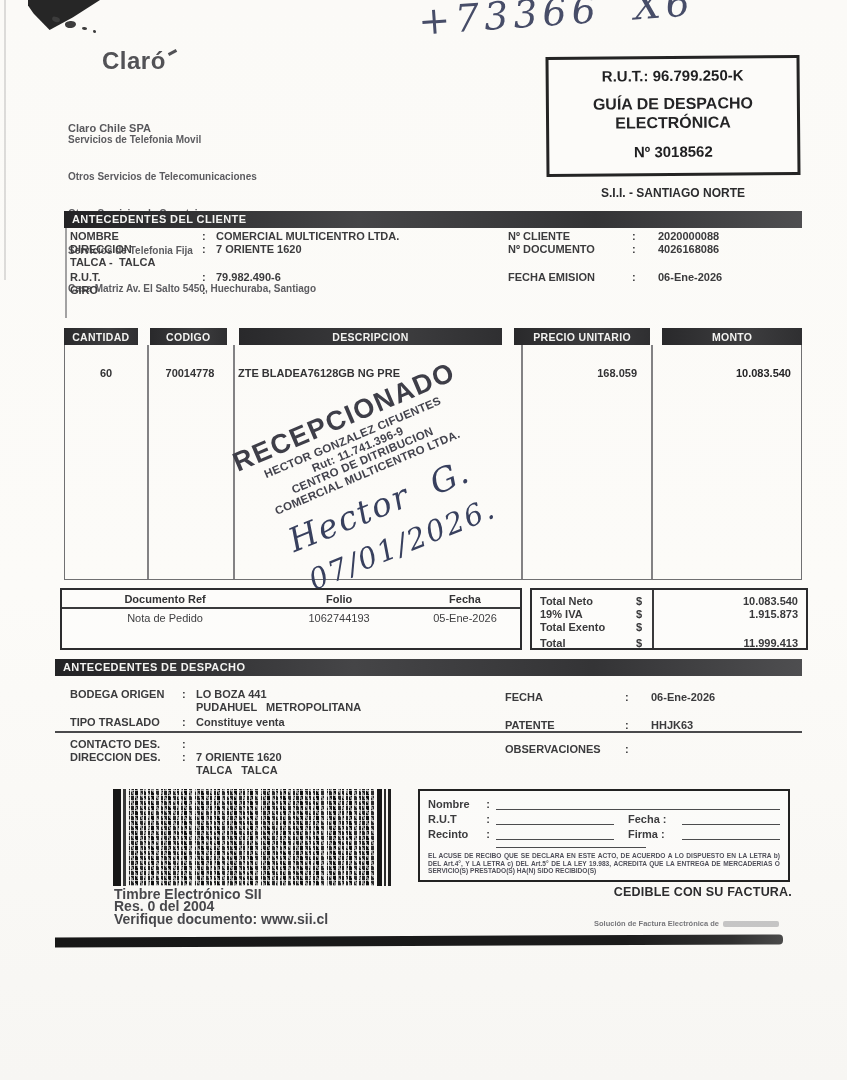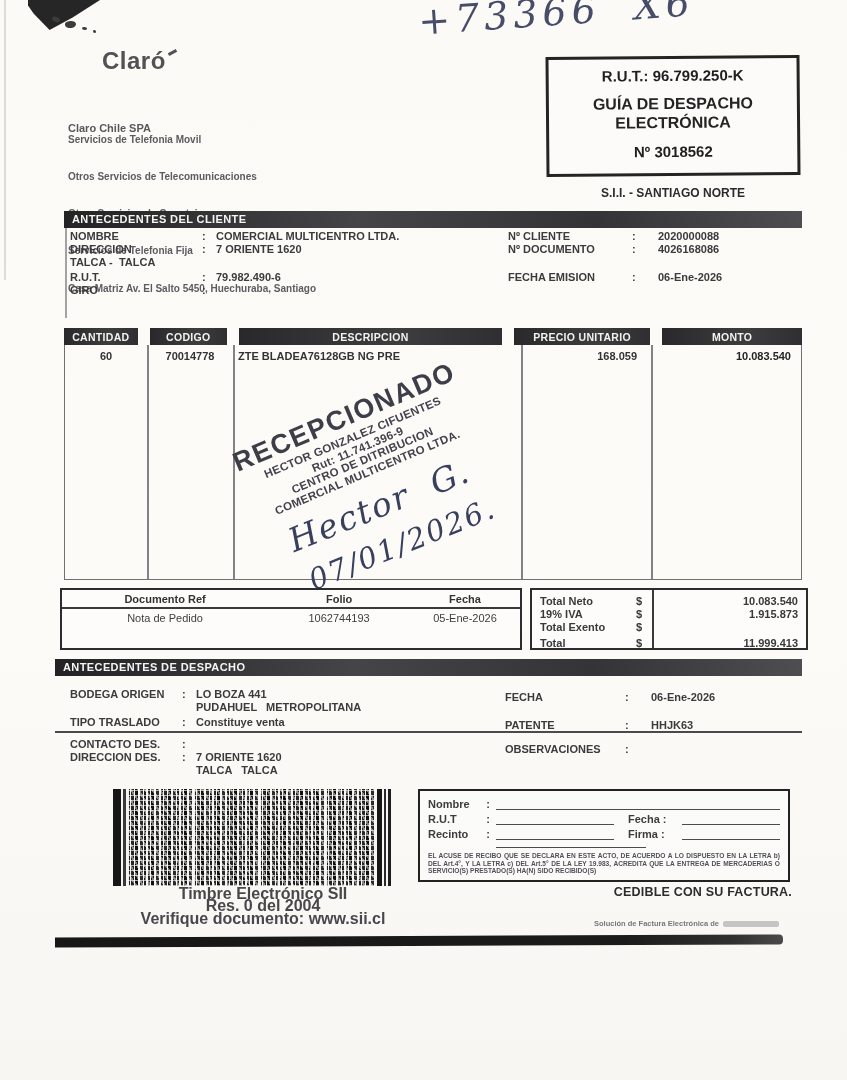--- a/index.html
+++ b/index.html
@@ -52,21 +52,21 @@
   .kv .v{display:inline-block;}
   .client-leftline{left:65px;top:228px;width:1.5px;height:90px;background:rgba(90,90,92,.55);}
 
   
   .items-head{left:64px;top:328px;width:738px;display:flex;gap:12px;}
   .ith{height:17px;background:linear-gradient(90deg,#29292b,#3d3d3f 60%,#2f2f31);color:#f2f2f0;
         font-size:10.5px;font-weight:bold;display:flex;align-items:center;justify-content:center;letter-spacing:.3px;}
   .items-body{left:64px;top:345px;width:738px;height:235px;box-sizing:border-box;
         border-left:1.5px solid #707072;border-right:1.5px solid #707072;border-bottom:1.5px solid #707072;}
   .vline{position:absolute;top:0;bottom:0;width:1.5px;background:rgba(100,100,102,.8);}
-  .items-row{display:flex;padding-top:5px;font-size:11px;font-weight:bold;color:#333335;}
+  .items-row{display:flex;padding-top:22px;font-size:11px;font-weight:bold;color:#333335;}
   .ic{box-sizing:border-box;white-space:pre;}
 
   
   .stamp{left:198px;top:400px;width:312px;transform:rotate(-23deg);color:#43434d;text-align:center;}
   .stamp-title{font-size:27px;font-weight:800;letter-spacing:1.5px;color:#3e3e48;}
   .stamp-line{font-size:11.5px;font-weight:bold;line-height:12.6px;letter-spacing:.3px;}
 
   
   .ref-box{left:60px;top:588px;width:462px;height:62px;border:2px solid #2c2c2e;box-sizing:border-box;background:rgba(255,255,255,.35);}
   .ref-head{display:flex;height:17px;align-items:center;border-bottom:2px solid #3a3a3c;font-size:11px;font-weight:bold;color:#333335;}
@@ -85,21 +85,21 @@
 
   
   .barcode{left:113px;top:789px;width:278px;height:97px;display:flex;align-items:stretch;background:#f7f6f3;}
   .bc-bar{height:100%;}
   .bc-body{flex:1;margin:0 2px;
     background-image:
       repeating-linear-gradient(90deg,rgba(250,249,246,.95) 0 1.5px,transparent 1.5px 22px),
       repeating-linear-gradient(0deg,rgba(250,249,246,.65) 0 1px,transparent 1px 5px),
       repeating-linear-gradient(57deg,rgba(255,255,255,.45) 0 2px,transparent 2px 6px),
       repeating-linear-gradient(90deg,#1d1d1d 0 2px,#f6f5f2 2px 3.5px,#262626 3.5px 6px,#f6f5f2 6px 7px,#101010 7px 10px,#f6f5f2 10px 12px,#2b2b2b 12px 15px,#f6f5f2 15px 16.5px);}
-  .timbre{left:124px;top:888px;width:278px;text-align:center;font-size:16px;font-weight:bold;
+  .timbre{left:114px;top:888px;width:278px;font-size:14px;font-weight:bold;
         line-height:12.4px;color:#48484c;}
 
   
   .acuse-box{left:418px;top:789px;width:372px;height:93px;border:2.5px solid #222;box-sizing:border-box;
         padding:4px 8px 0 8px;background:rgba(255,255,255,.3);}
   .a-row{display:flex;align-items:flex-end;height:15px;font-size:11px;font-weight:bold;color:#3c3c3e;}
   .a-label{display:inline-block;}
   .a-colon{display:inline-block;width:16px;text-align:center;}
   .a-line{border-bottom:1.5px solid #4c4c4e;height:11px;}
   .legal{font-size:6.6px;line-height:7.5px;font-weight:bold;color:#50505a;margin-top:4px;text-align:justify;}

